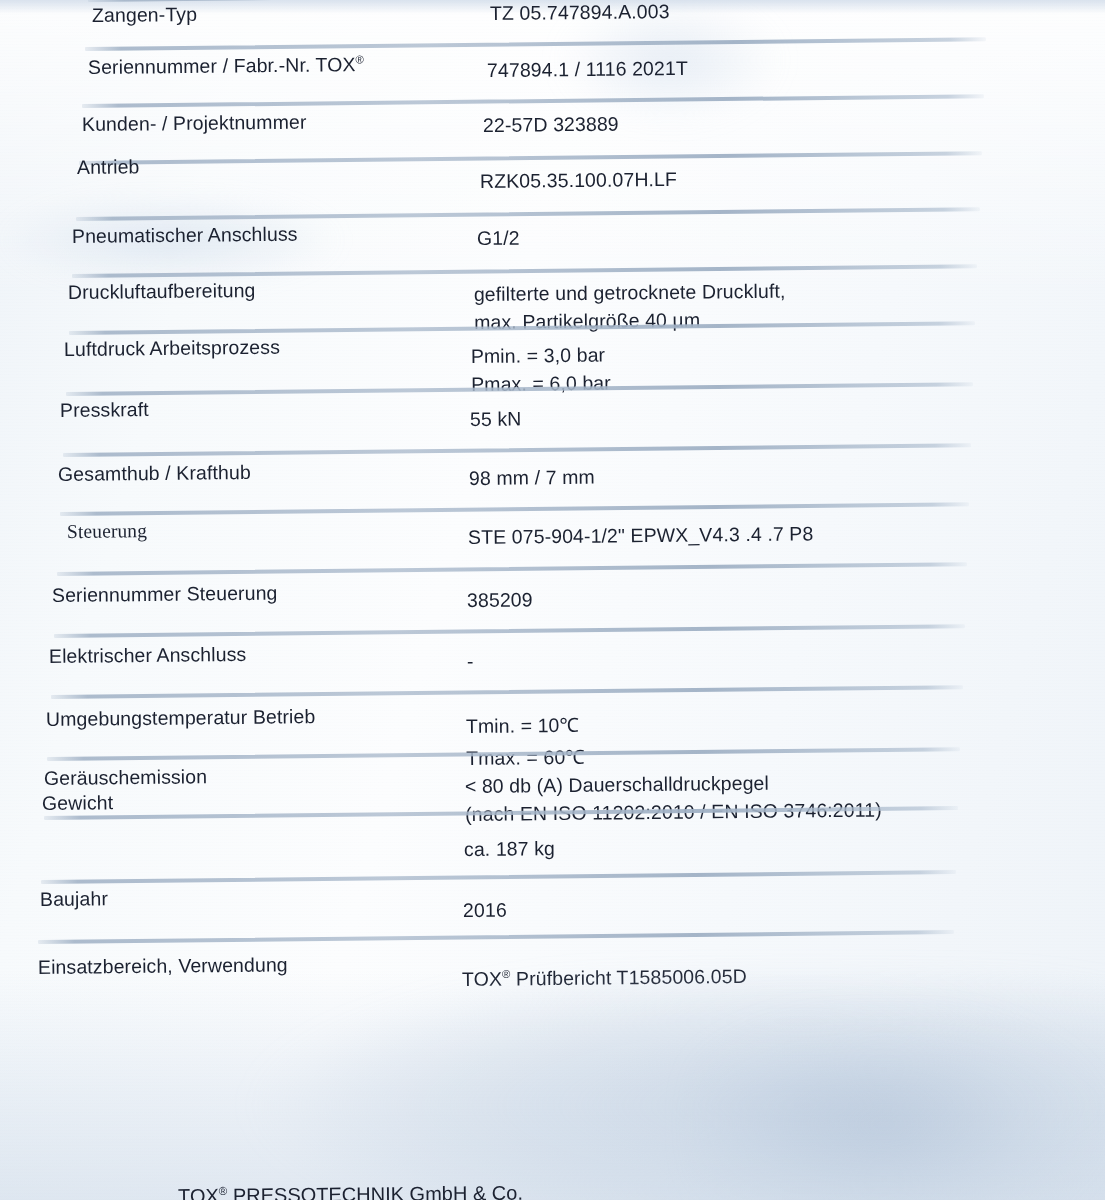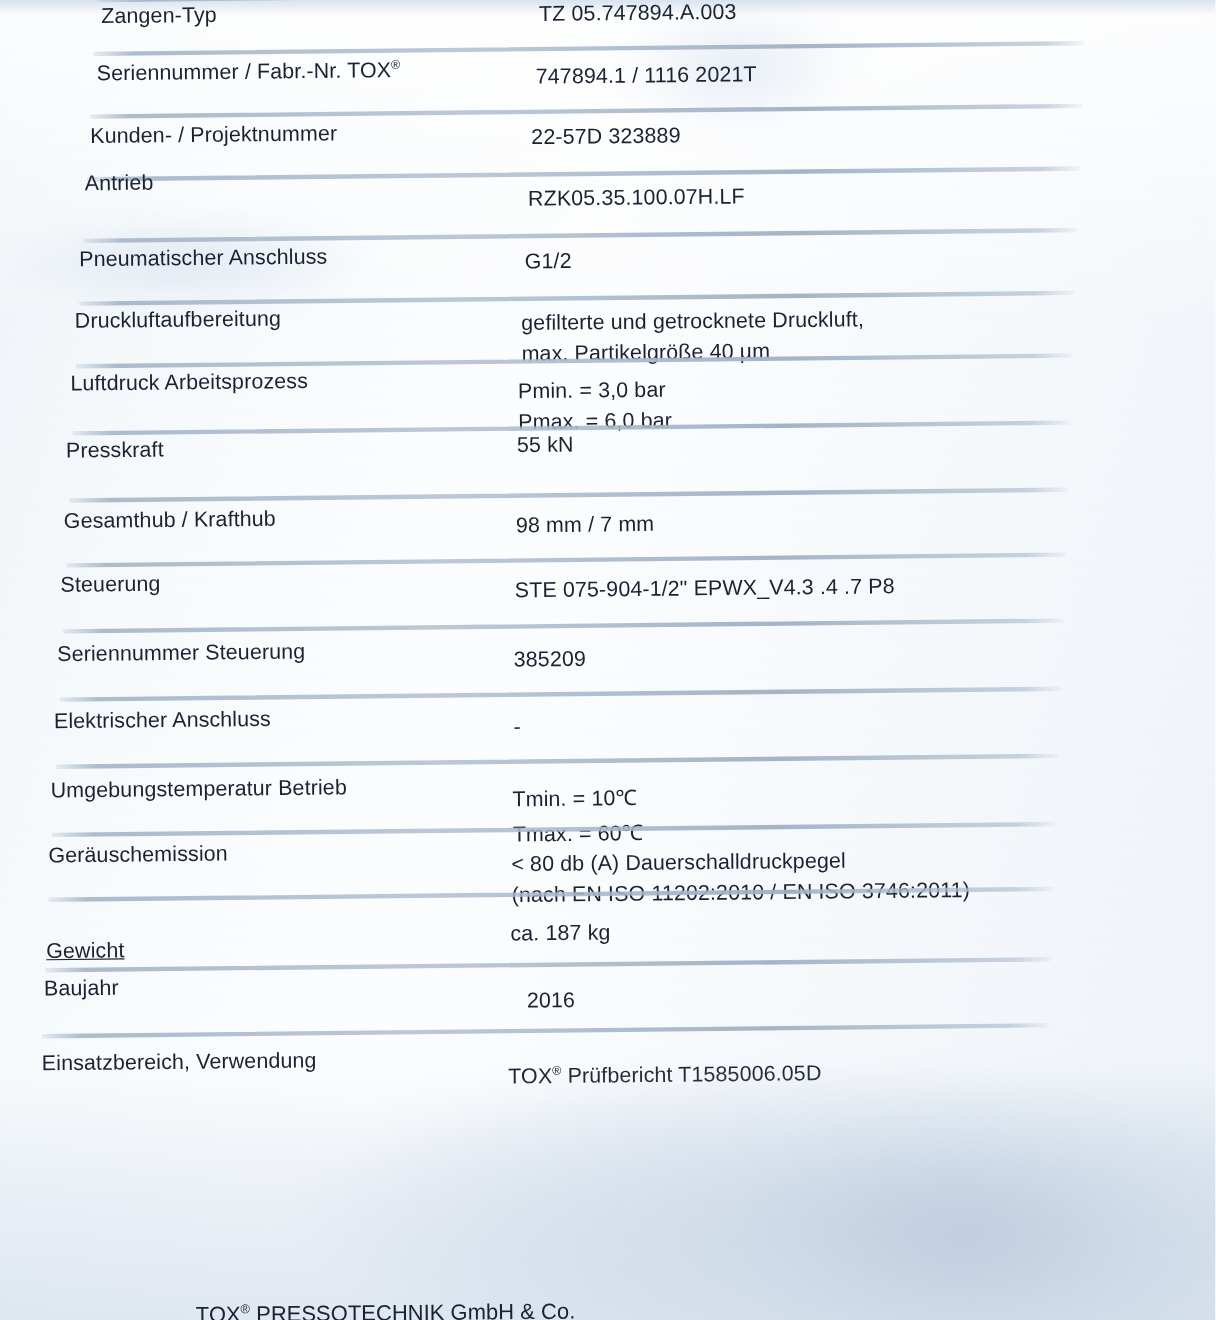--- a/index.html
+++ b/index.html
@@ -195,30 +195,30 @@
         <div class="value" style="left: 474px; top: 283px; transform: rotate(-0.62deg);"><span>gefilterte und getrocknete Druckluft,</span><span class="l2">max. Partikelgröße 40 µm</span></div>
       </div>
       <div class="row">
         <div class="rule" style="left: 69.25px; top: 331px; width: 906px; transform: rotate(-0.62deg);"></div>
         <div class="label" style="left: 64px; top: 338px; transform: rotate(-0.62deg);">Luftdruck Arbeitsprozess</div>
         <div class="value" style="left: 471px; top: 345px; transform: rotate(-0.62deg);"><span>Pmin. = 3,0 bar</span><span class="l2">Pmax. = 6,0 bar</span></div>
       </div>
       <div class="row">
         <div class="rule" style="left: 66.125px; top: 392px; width: 907px; transform: rotate(-0.62deg);"></div>
         <div class="label" style="left: 60px; top: 399px; transform: rotate(-0.62deg);">Presskraft</div>
-        <div class="value" style="left: 470px; top: 394px; transform: rotate(-0.62deg);"><span>55 kN</span></div>
+        <div class="value" style="left: 470px; top: 408px; transform: rotate(-0.62deg);"><span>55 kN</span></div>
       </div>
       <div class="row">
         <div class="rule" style="left: 63px; top: 453px; width: 908px; transform: rotate(-0.62deg);"></div>
         <div class="label" style="left: 58px; top: 463px; transform: rotate(-0.62deg);">Gesamthub / Krafthub</div>
         <div class="value" style="left: 469px; top: 467px; transform: rotate(-0.62deg);"><span>98 mm / 7 mm</span></div>
       </div>
       <div class="row">
         <div class="rule" style="left: 59.875px; top: 512px; width: 909px; transform: rotate(-0.62deg);"></div>
-        <div class="label" style="left: 55px; top: 521px; transform: rotate(-0.62deg);">Steuerung</div>
+        <div class="label" style="left: 67px; top: 521px; transform: rotate(-0.62deg); font-family: Liberation Serif, serif;">Steuerung</div>
         <div class="value" style="left: 468px; top: 526px; transform: rotate(-0.62deg);"><span>STE 075-904-1/2" EPWX_V4.3 .4 .7 P8</span></div>
       </div>
       <div class="row">
         <div class="rule" style="left: 56.75px; top: 572px; width: 910px; transform: rotate(-0.62deg);"></div>
         <div class="label" style="left: 52px; top: 584px; transform: rotate(-0.62deg);">Seriennummer Steuerung</div>
         <div class="value" style="left: 467px; top: 589px; transform: rotate(-0.62deg);"><span>385209</span></div>
       </div>
       <div class="row">
         <div class="rule" style="left: 53.625px; top: 634px; width: 911px; transform: rotate(-0.62deg);"></div>
         <div class="label" style="left: 49px; top: 645px; transform: rotate(-0.62deg);">Elektrischer Anschluss</div>
@@ -229,27 +229,27 @@
         <div class="label" style="left: 46px; top: 708px; transform: rotate(-0.62deg);">Umgebungstemperatur Betrieb</div>
         <div class="value" style="left: 466px; top: 712px; transform: rotate(-0.62deg);"><span>Tmin. = 10℃</span><span class="l2">Tmax. = 60℃</span></div>
       </div>
       <div class="row">
         <div class="rule" style="left: 47.375px; top: 757px; width: 913px; transform: rotate(-0.62deg);"></div>
         <div class="label" style="left: 44px; top: 767px; transform: rotate(-0.62deg);">Geräuschemission</div>
         <div class="value" style="left: 465px; top: 775px; transform: rotate(-0.62deg);"><span>&lt; 80 db (A) Dauerschalldruckpegel</span><span class="l2">(nach EN ISO 11202:2010 / EN ISO 3746:2011)</span></div>
       </div>
       <div class="row">
         <div class="rule" style="left: 44.25px; top: 816px; width: 914px; transform: rotate(-0.62deg);"></div>
-        <div class="label" style="left: 42px; top: 854px; transform: rotate(-0.62deg); text-decoration: underline;">Gewicht</div>
+        <div class="label" style="left: 42px; top: 792px; transform: rotate(-0.62deg);">Gewicht</div>
         <div class="value" style="left: 464px; top: 838px; transform: rotate(-0.62deg);"><span>ca. 187 kg</span></div>
       </div>
       <div class="row">
         <div class="rule" style="left: 41.125px; top: 880px; width: 915px; transform: rotate(-0.62deg);"></div>
         <div class="label" style="left: 40px; top: 888px; transform: rotate(-0.62deg); text-align: right;">Baujahr</div>
-        <div class="value" style="left: 479px; top: 899px; transform: rotate(-0.62deg);"><span>2016</span></div>
+        <div class="value" style="left: 463px; top: 899px; transform: rotate(-0.62deg);"><span>2016</span></div>
       </div>
       <div class="row">
         <div class="rule" style="left: 38px; top: 940px; width: 916px; transform: rotate(-0.62deg);"></div>
         <div class="label" style="left: 38px; top: 956px; transform: rotate(-0.62deg);">Einsatzbereich, Verwendung</div>
         <div class="value" style="left: 462px; top: 968px; transform: rotate(-0.62deg);"><span>TOX<sup class="reg">®</sup> Prüfbericht T1585006.05D</span></div>
       </div>
     </div>
 
   <div class="shadow-lr"></div>
   <div class="shadow-lr2"></div>

